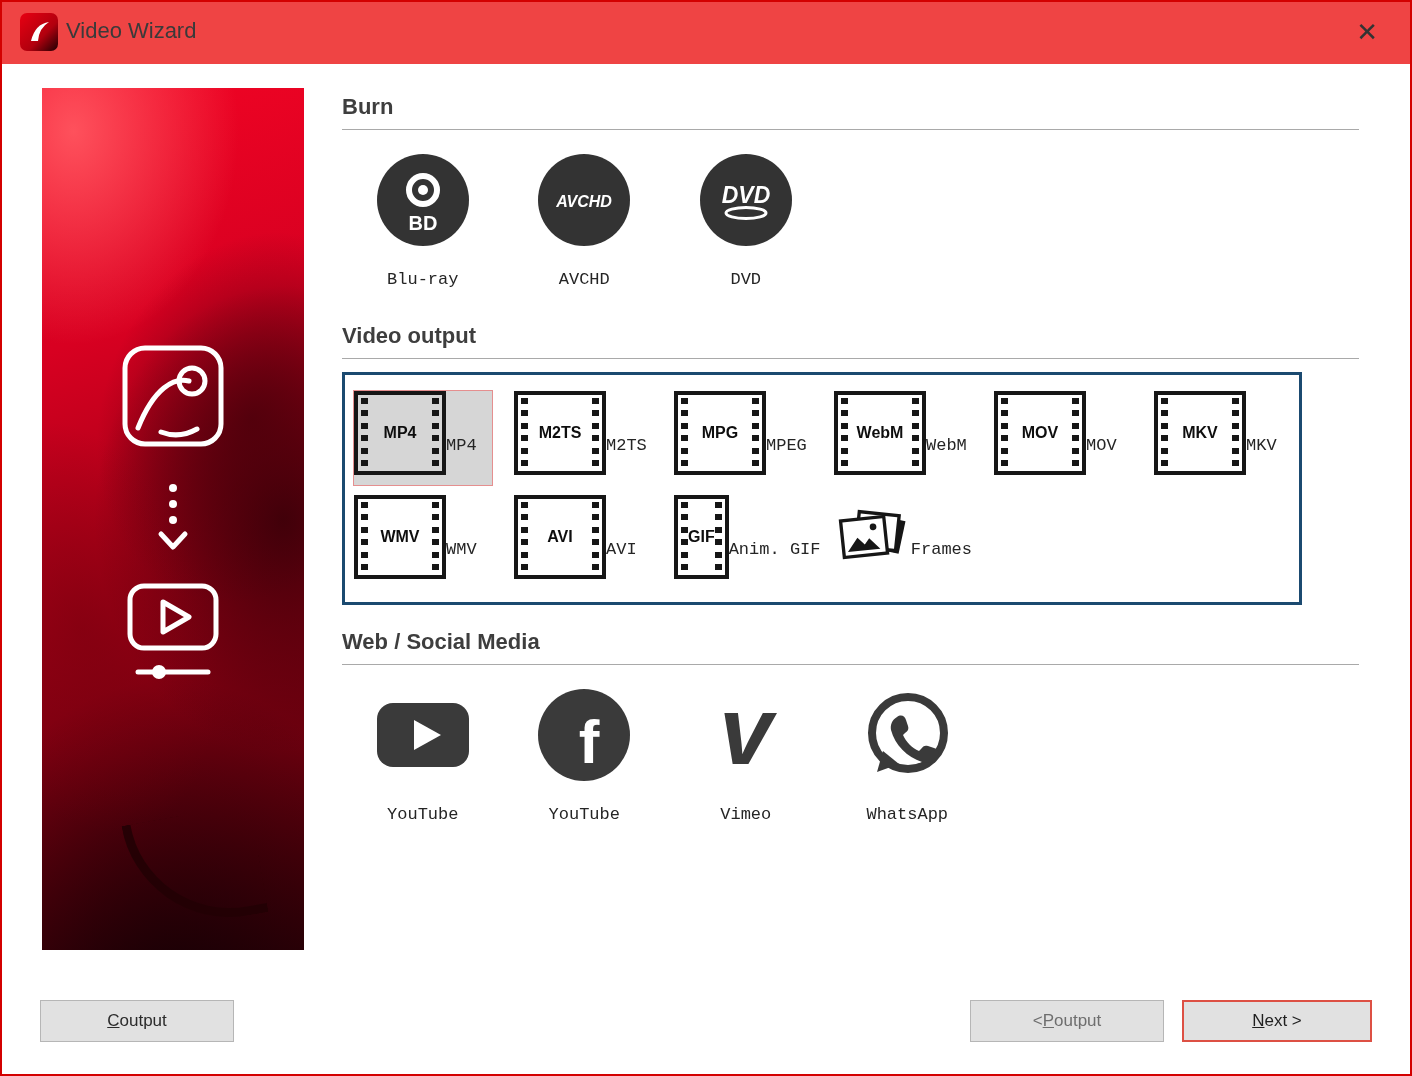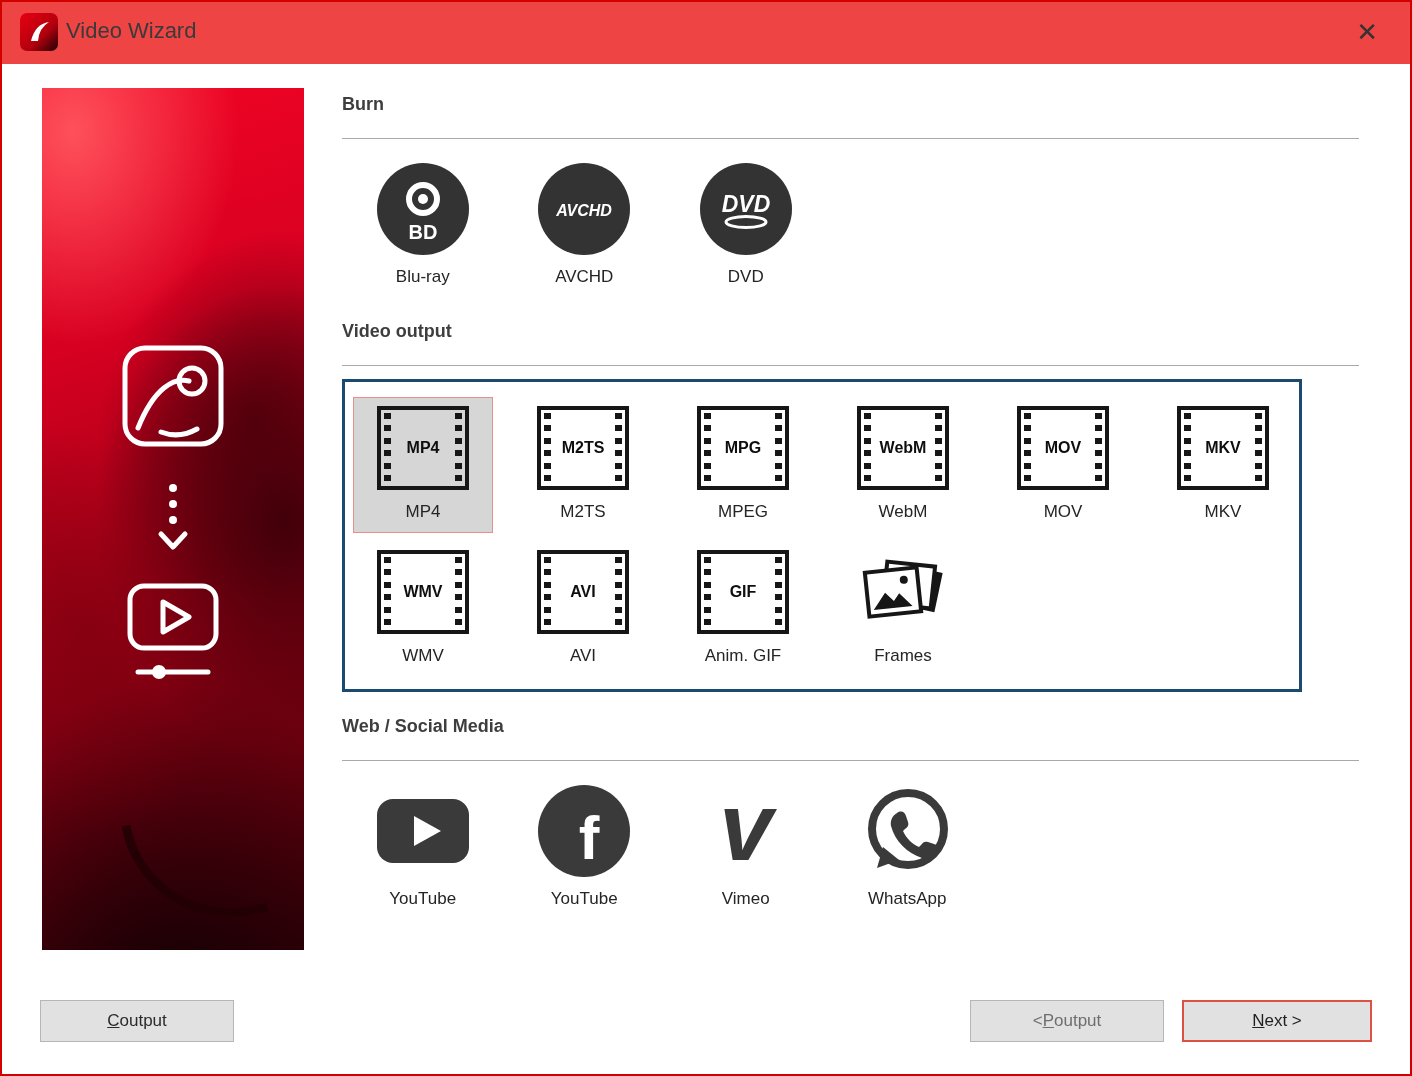--- a/index.html
+++ b/index.html
@@ -32,36 +32,36 @@
     background:radial-gradient(closest-side, rgba(70,0,10,0.75), rgba(70,0,10,0)); transform:rotate(20deg); }
   .petal.p2 { left:-90px; top:330px; width:260px; height:420px;
     background:radial-gradient(closest-side, rgba(120,0,14,0.55), rgba(120,0,14,0)); transform:rotate(-15deg); }
   .stem { position:absolute; left:88px; bottom:26px; width:130px; height:110px;
     border-bottom:9px solid rgba(35,0,5,0.9); border-left:9px solid rgba(35,0,5,0.9);
     border-radius:0 0 0 130px; transform:rotate(-10deg); }
   .sidebar-glyphs { position:absolute; left:0; top:0; width:262px; height:862px; }
   
   .content { position:absolute; left:340px; top:86px; width:1032px; }
   .section-head {
-    width:1017px; font-size:18px; font-weight:bold; color:#3e3e3e;
-    padding-bottom:23px; border-bottom:1px solid #a9a9a9;
+    width:1017px; font-size:22px; font-weight:bold; color:#3e3e3e;
+    padding-bottom:9px; border-bottom:1px solid #a9a9a9;
   }
   .sh-burn { margin-top:6px; }
   .sh-vo { margin-top:34px; }
   .sh-web { margin-top:24px; }
   .icon-row { display:flex; margin-top:24px; }
   .col { width:161.5px; display:flex; flex-direction:column; align-items:center; }
-  .item-label { margin-top:12px; font-size:17px; color:#252525; white-space:nowrap; }
+  .item-label { margin-top:24px; font-size:17px; color:#252525; white-space:nowrap;font-family:Liberation Mono, monospace; }
   
   .vo-frame {
     margin-top:13px; width:960px; border:3px solid #1b4a70;
     padding:15px 0 12px 8px;
     display:grid; grid-template-columns:repeat(6, 140px); column-gap:20px; row-gap:8px;
   }
-  .vo-cell { display:flex; flex-direction:column; align-items:center; padding:8px 0 10px;
+  .vo-cell { display:flex; flex-direction:row; align-items:center; padding:0 0 10px;
     border:1px solid transparent; }
   .vo-cell.selected { background:#d6d6d6; border-color:#e58f8f; }
   .vo-cell.selected .film { background:#d6d6d6; }
   .film { width:92px; height:84px; border:4px solid #161616; background:#fff; display:flex; }
   .holes { width:7px; margin:3px 0; background:repeating-linear-gradient(to bottom, #161616 0 6px, transparent 6px 12.4px); }
   .holes.left { margin-left:3px; }
   .holes.right { margin-right:3px; }
   .film-text { flex:1; display:flex; align-items:center; justify-content:center;
     font-weight:bold; font-size:16px; color:#0e0e0e; }
   

